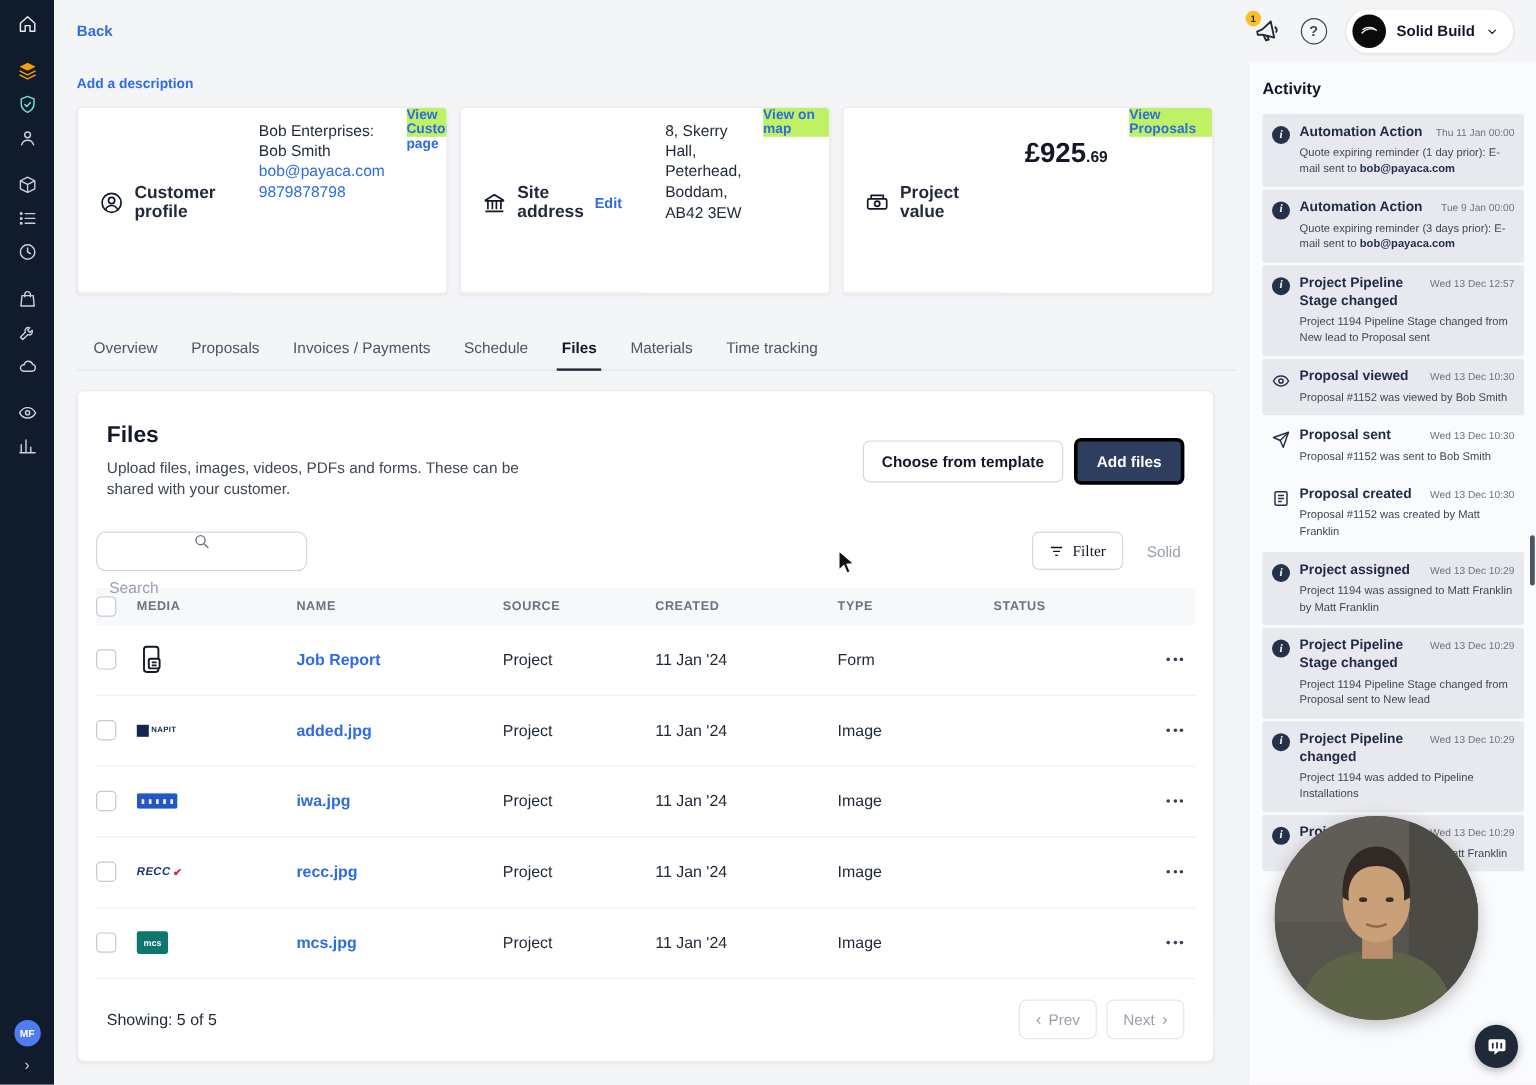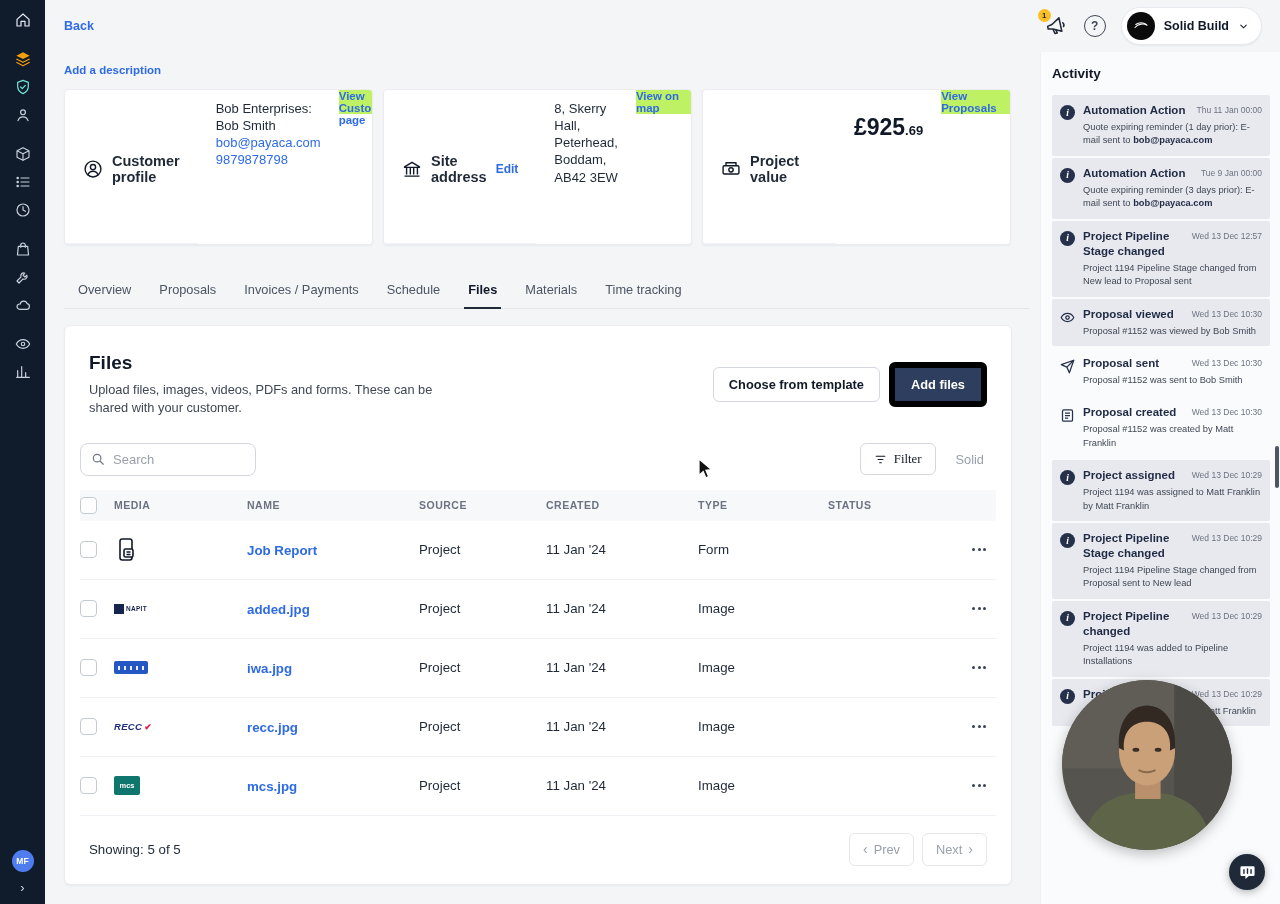--- a/index.html
+++ b/index.html
@@ -78,24 +78,24 @@
   .tab.active::after{content:"";position:absolute;left:10px;right:10px;bottom:-1px;height:2px;background:#1f2937;}
 
   
   .panel{margin-top:16px;background:#fff;border:1px solid #ececf0;border-radius:6px;box-shadow:0 1px 2px rgba(16,24,40,.05);padding-bottom:0;}
   .panel-head{display:flex;align-items:center;padding:26px 24px 4px;}
   .ph-left{max-width:430px;}
   .panel-title{font-size:19px;font-weight:700;color:#111827;}
   .panel-sub{font-size:12.8px;color:#3f4754;margin-top:7px;line-height:1.4;max-width:360px;}
   .ph-actions{margin-left:auto;display:flex;gap:9px;align-items:center;}
   .btn-outline{background:#fff;border:1px solid #d4d8de;border-radius:6px;padding:9px 15px;font-size:12.8px;font-weight:600;color:#111827;}
-  .btn-primary{background:#2d3e5f;border:6px solid #000000;border-radius:6px;padding:9px 16px;font-size:12.8px;font-weight:600;color:#fff;}
+  .btn-primary{background:#2d3e5f;border:3px solid #000000;border-radius:6px;padding:9px 16px;font-size:12.8px;font-weight:600;color:#fff;}
 
   .toolbar{display:flex;align-items:center;padding:22px 15px 14px;}
-  .search-box{display:flex;align-items:center;gap:8px;width:176px;height:33px;border:1px solid #d4d8de;border-radius:8px;padding:0 10px;background:#fff;}
+  .search-box{display:flex;align-items:center;gap:24px;width:176px;height:33px;border:1px solid #d4d8de;border-radius:8px;padding:0 10px;background:#fff;flex-direction:column;}
   .search-box svg{width:14px;height:14px;flex:0 0 14px;}
   .search-box input{border:none;outline:none;width:100%;font-size:13px;color:#111827;background:transparent;font-family:inherit;}
   .search-box input::placeholder{color:#9aa1ac;}
   .tb-right{margin-left:auto;display:flex;align-items:center;gap:8px;}
   .btn-filter{display:flex;align-items:center;gap:7px;background:#fff;border:1px solid #d4d8de;border-radius:6px;height:32px;padding:0 13px;font-size:12.8px;color:#111827;font-family:Liberation Serif, serif;}
   .btn-filter svg{width:13px;height:13px;}
   .btn-share{background:transparent;border:none;color:#9aa1ac;font-size:12.8px;padding:0 12px;height:32px;}
 
   .table{padding:0 15px;}
   .frow{display:grid;grid-template-columns:34px 133px 172px 127px 152px 130px 100px 1fr;align-items:center;}

